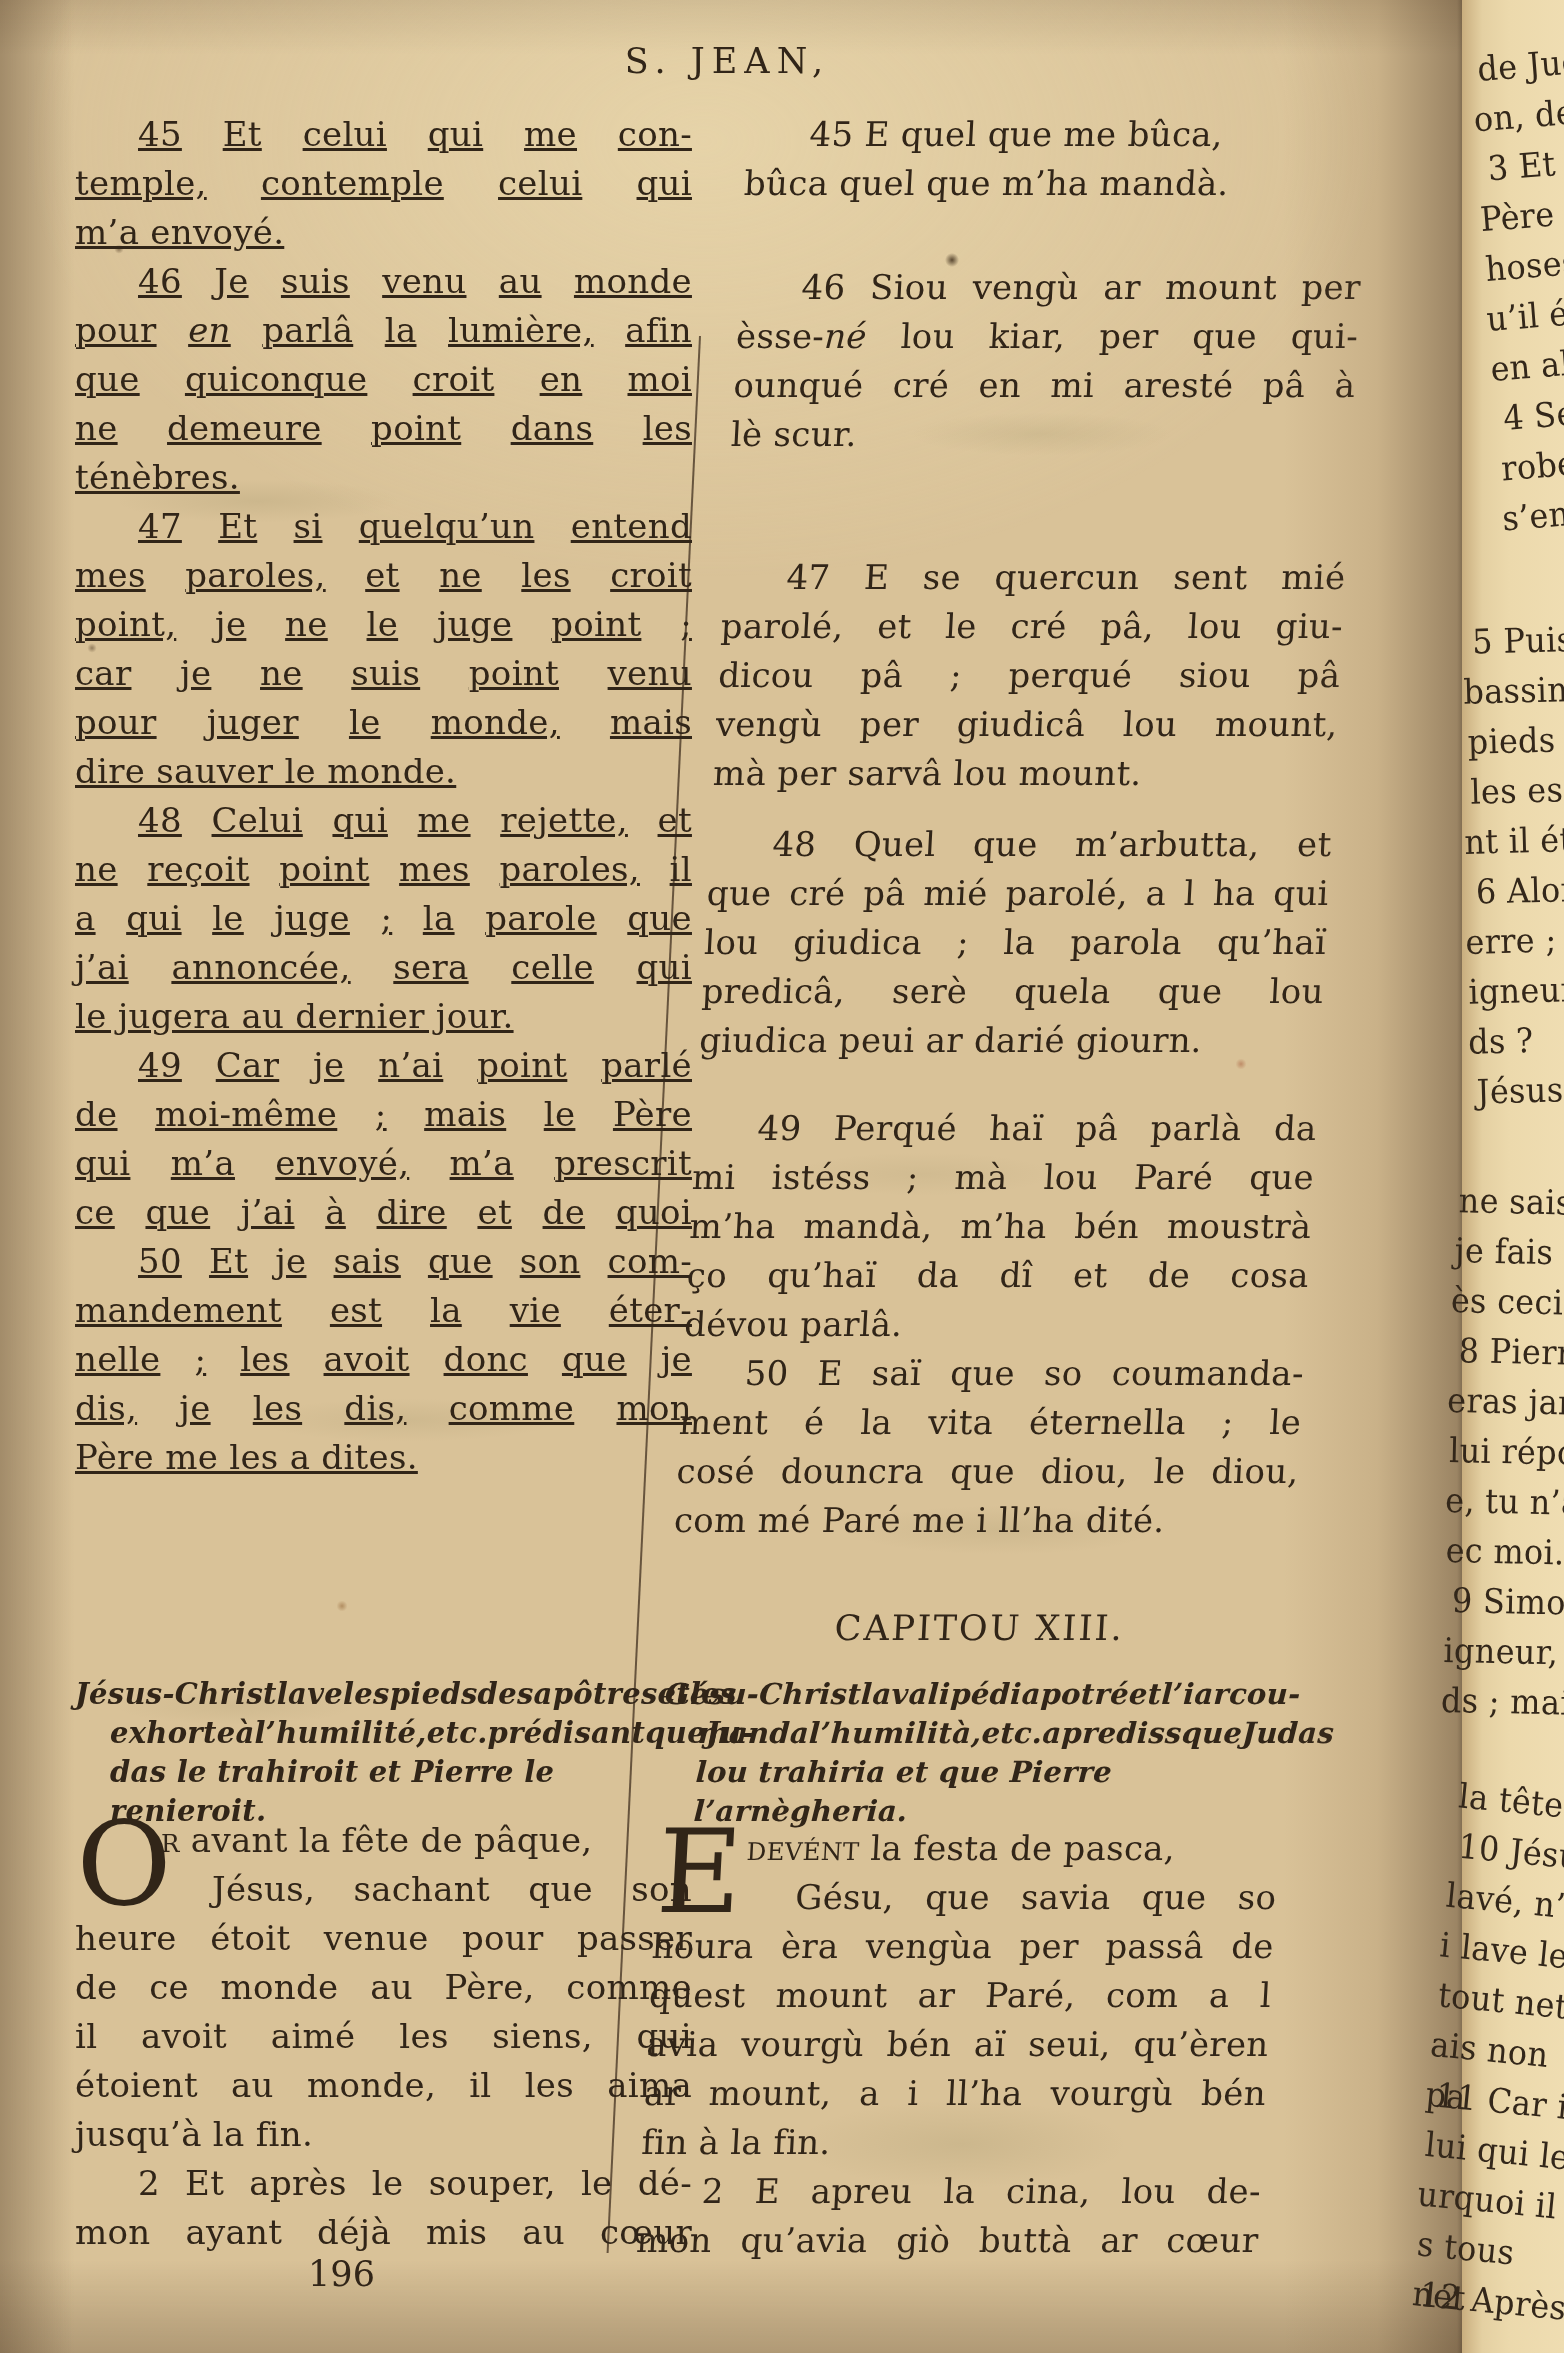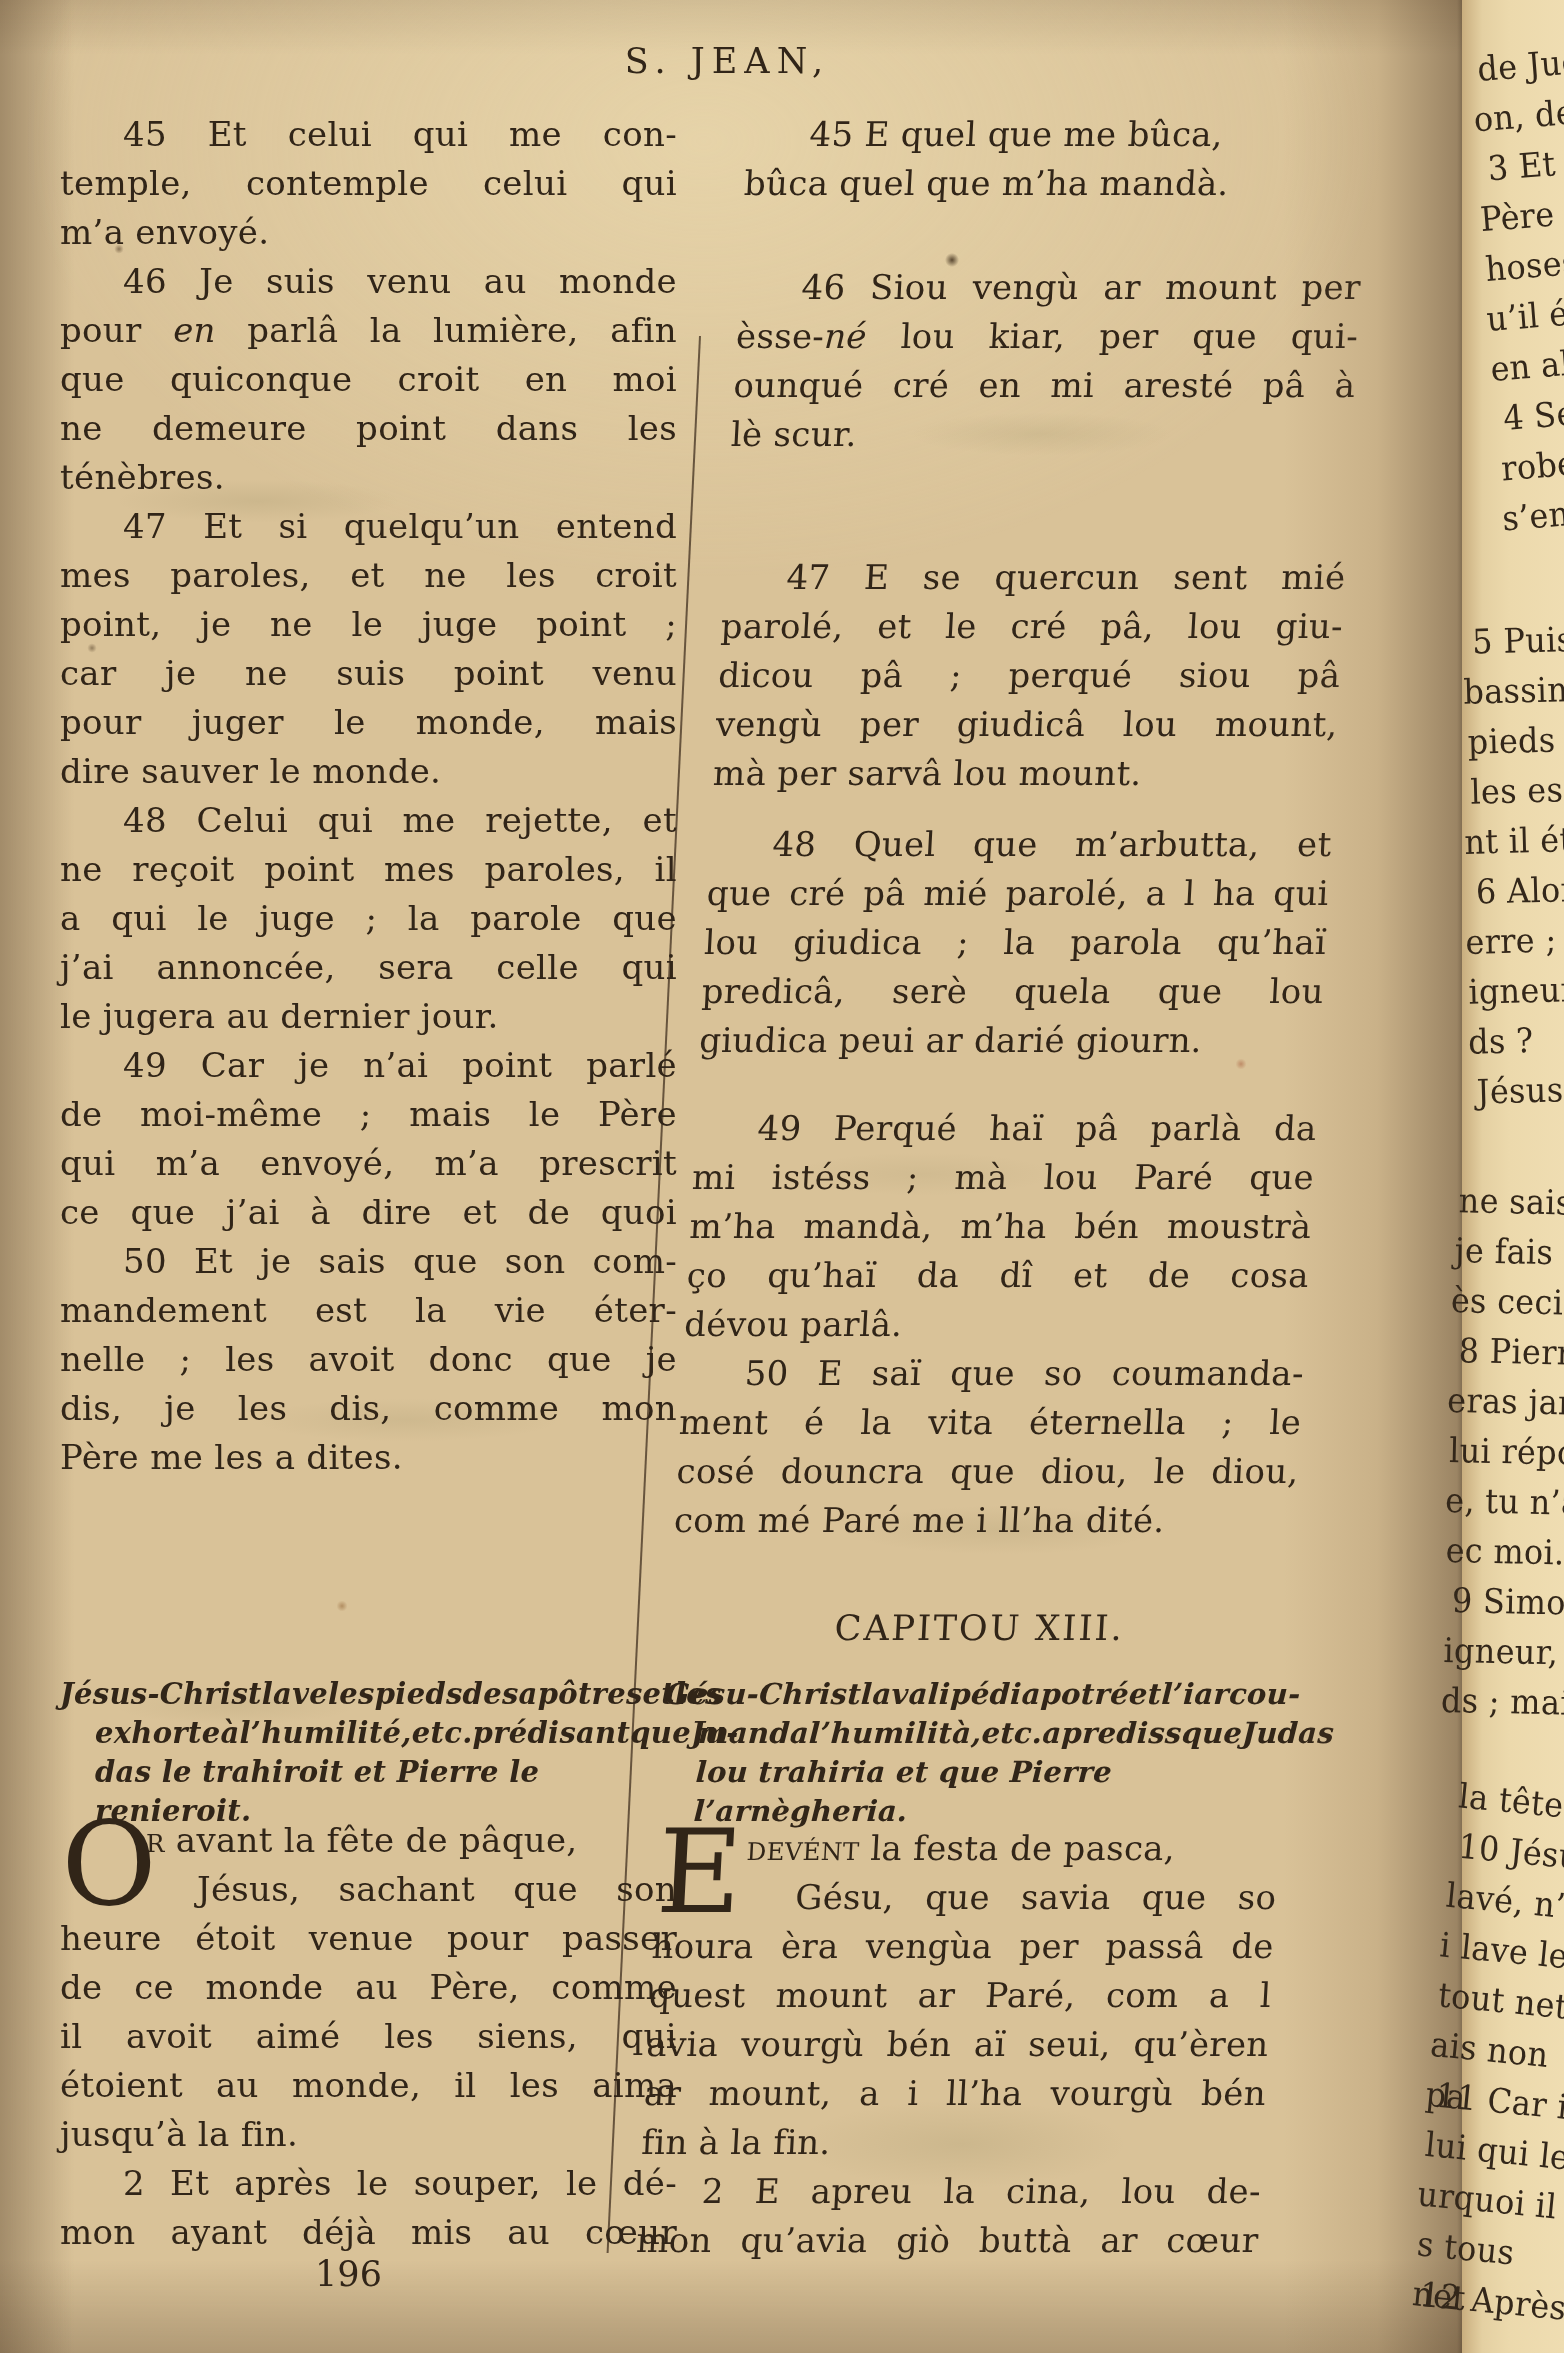--- a/index.html
+++ b/index.html
@@ -28,25 +28,25 @@
       radial-gradient(circle 3.1px at 92px 648px, rgba(60,40,20,.45), transparent 4.7px),
       radial-gradient(circle 3.9px at 342px 1606px, rgba(139,90,43,.5), transparent 5.5px);
   }
   .gutter{position:absolute;left:1283px;top:0;width:196px;height:100%;pointer-events:none;
     background:linear-gradient(to right, rgba(120,90,55,0) 0, rgba(120,90,55,.16) 94px,
       rgba(70,48,28,.42) 174px, rgba(50,33,18,.55) 180px, rgba(120,90,55,0) 188px);}
   .otherpage{position:absolute;left:1462px;top:0;width:103px;height:100%;
     background:linear-gradient(to right,#c9ae7e 0,#e4d0a2 20.3px,#ecd9ac 47px,#efddb2 100%);}
   .runhead{position:absolute;top:41px;left:0;width:1455px;text-align:center;
     font-size:35px;letter-spacing:7px;}
-  .pagenum{position:absolute;top:2254px;left:235px;width:227px;text-align:center;font-size:35px;}
+  .pagenum{position:absolute;top:2254px;left:228px;width:227px;text-align:center;font-size:35px;}
   .colrule{position:absolute;left:699px;top:336px;width:2.3px;height:1917px;
     background:rgba(58,42,26,.72);transform:skewX(-2.76deg);transform-origin:top left;}
   .col{position:absolute;top:110px;height:2160px;}
-  .col.leftc{left:60px;width:617px;}
+  .col.leftc{left:75px;width:617px;text-decoration:underline;}
   .col.rightc{left:748px;width:622px;transform:skewX(-3deg);transform-origin:0 0;}
   .tl{display:flex;justify-content:space-between;height:49px;line-height:49px;
     font-size:34px;letter-spacing:0.3px;}
   .tl.end{display:block;}
   .tl span{display:inline-block;white-space:pre;}
   .chaph{position:absolute;left:0;width:100%;text-align:center;font-size:35px;letter-spacing:2.3px;}
   .leftc .chaph{top:1502px;} .rightc .chaph{top:1498px;}
   .summary{position:absolute;left:0;width:100%;font-style:italic;font-weight:bold;}
   .summary .tl{height:39px;line-height:39px;font-size:29px;}
   .leftc .summary{top:1565px;} .rightc .summary{top:1565px;}

